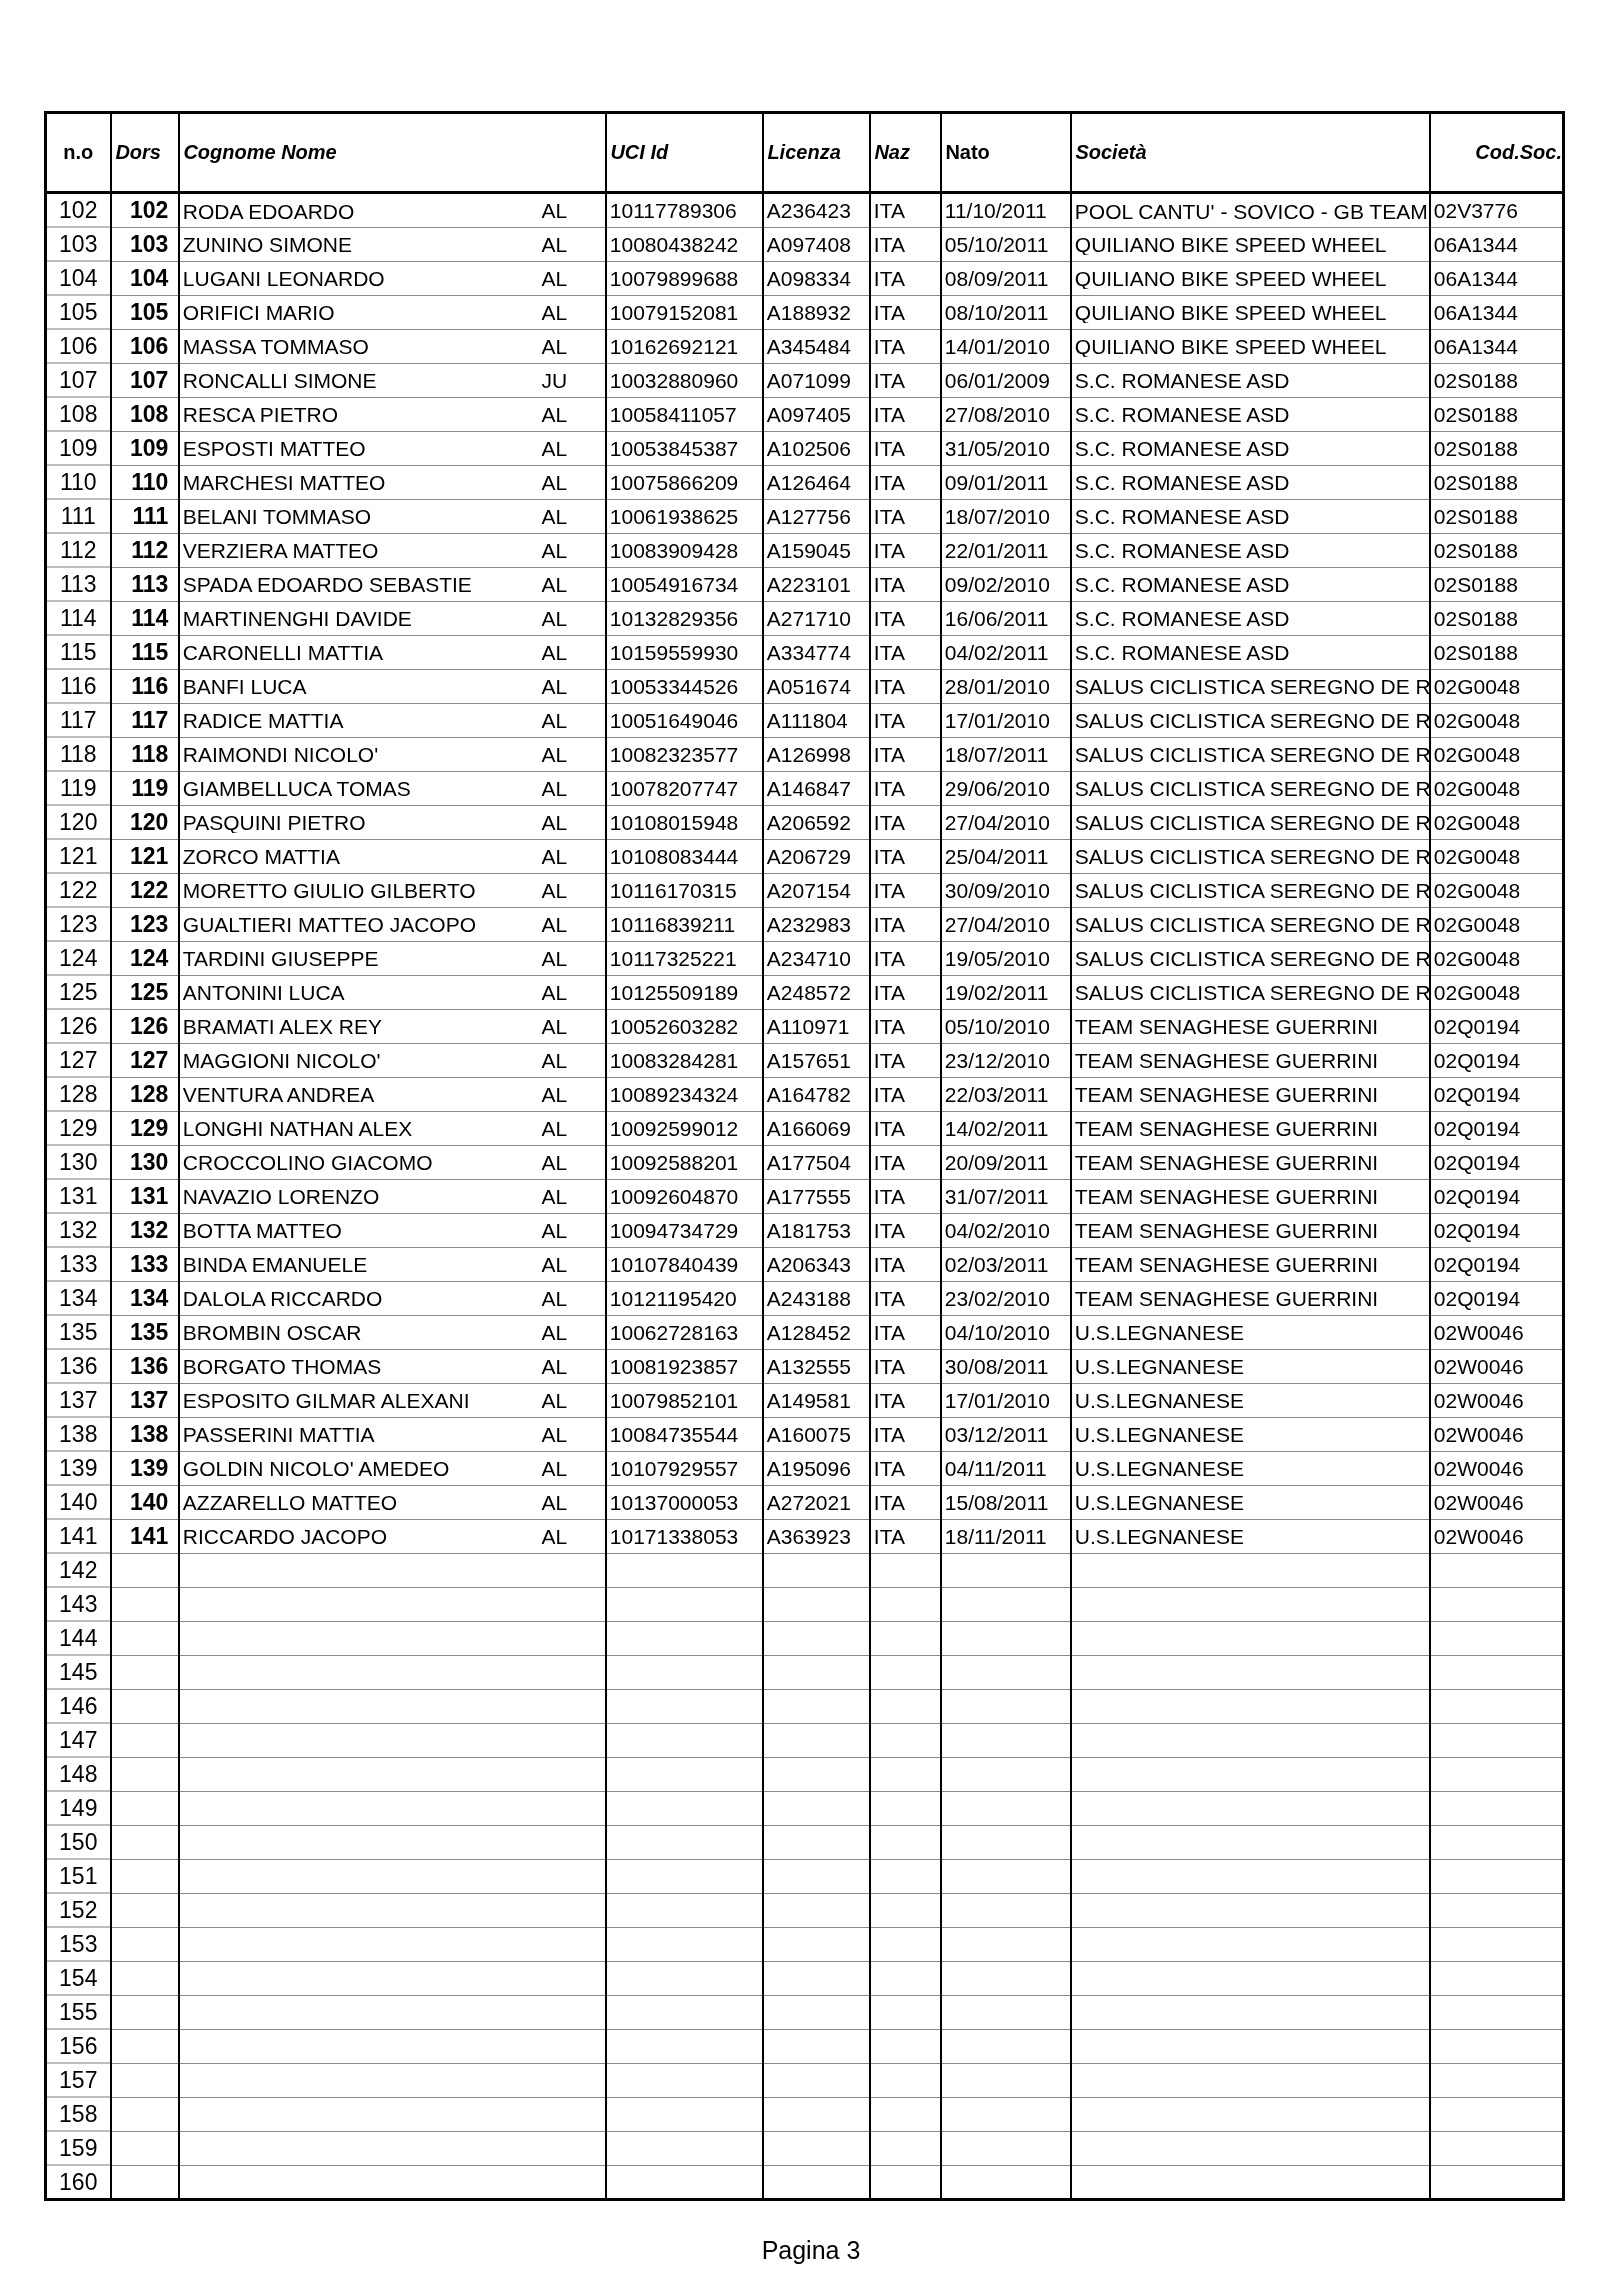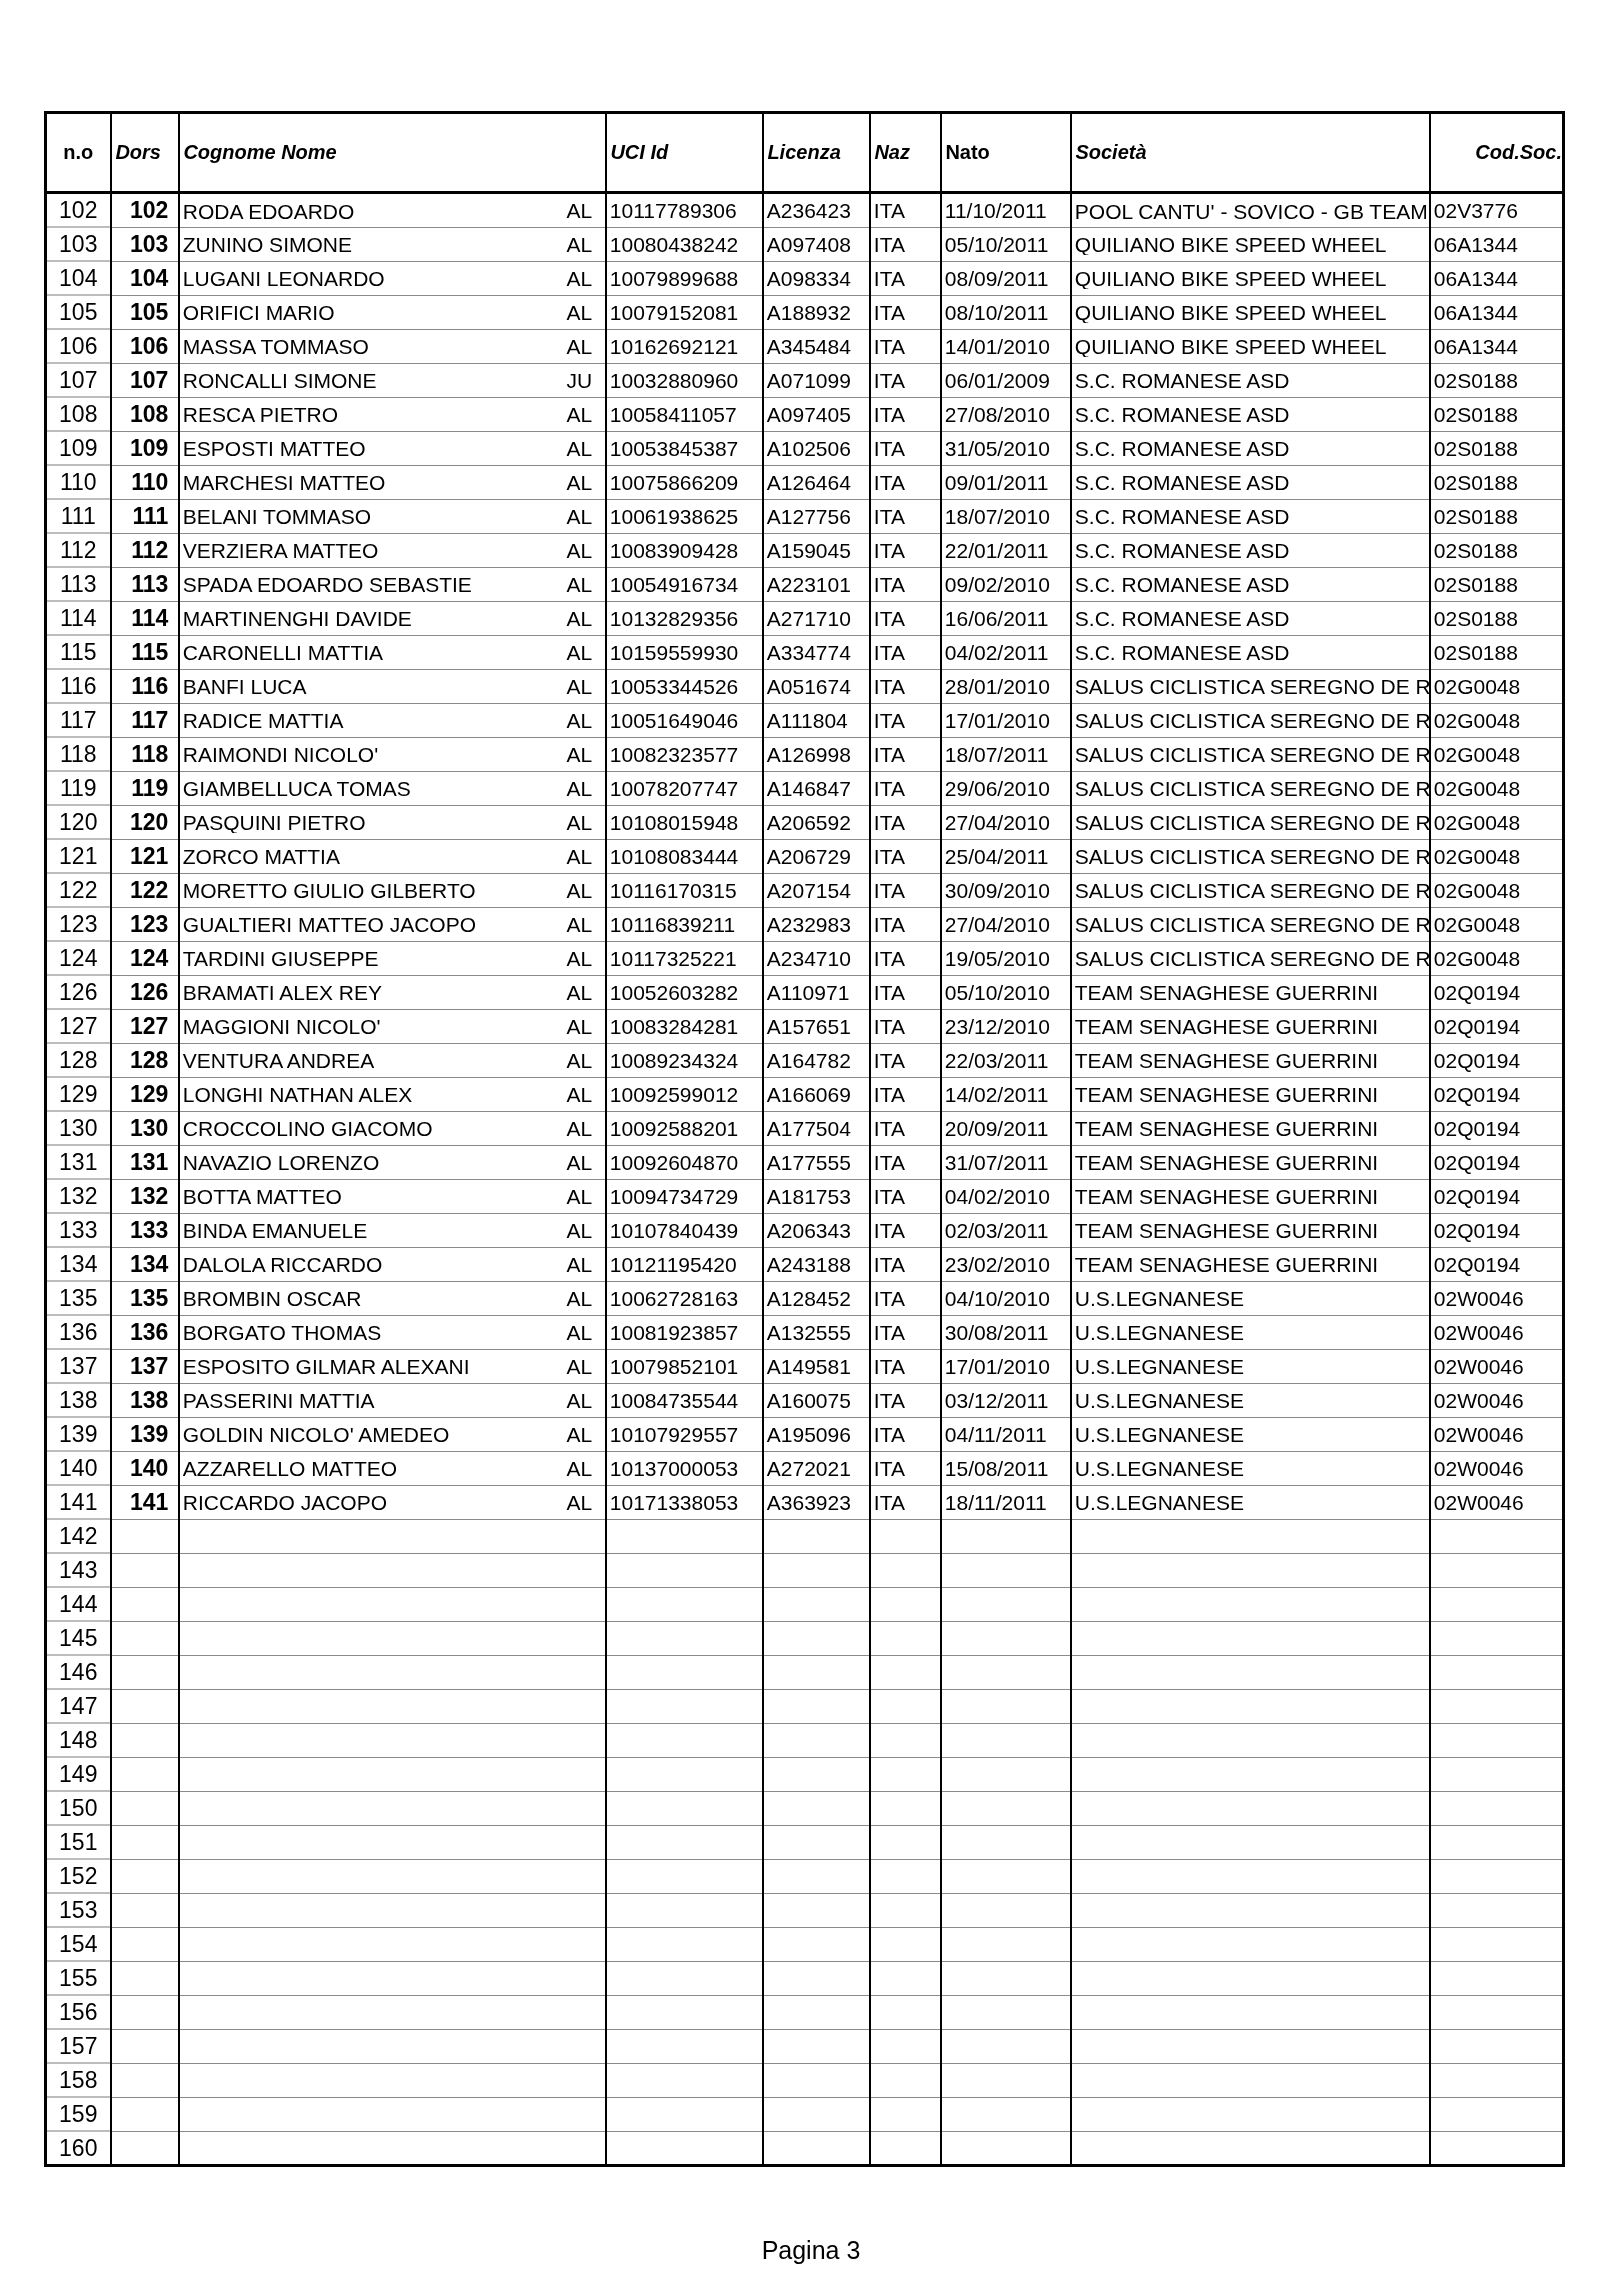--- a/index.html
+++ b/index.html
@@ -21,21 +21,21 @@
   #sheet tbody td {
     height:32px; font-size:21px; vertical-align:middle;
     border-top:1.3px solid #8a8a8a; border-left:2.6px solid #000;
     padding-left:3.3px; line-height:1;
   }
   #sheet tbody td.c-no { text-align:center; padding-left:0; border-left:none; font-size:23px; }
   #sheet tbody td.c-dors { text-align:right; padding-right:9.2px; padding-left:0; font-weight:bold; font-size:23px; }
   #sheet tbody tr td.c-no { border-top:2.6px solid #bdbdbd; }
   #sheet tbody td.c-name { position:relative; }
   .name-txt { display:inline-block; width:298px; overflow:hidden; white-space:nowrap; vertical-align:middle; }
-  .cat-txt { position:absolute; left:387px; top:50%; transform:translateY(-50%); }
+  .cat-txt { position:absolute; left:362px; top:50%; transform:translateY(-50%); }
   .soc-txt { display:inline-block; width:357px; overflow:hidden; white-space:nowrap; vertical-align:middle; }
   col.w-no { width:65px; } col.w-dors { width:68px; } col.w-name { width:427px; }
   col.w-uci { width:157px; } col.w-lic { width:107px; } col.w-naz { width:71px; }
   col.w-nato { width:130px; } col.w-soc { width:359px; } col.w-cod { width:134px; }
   #footer { position:absolute; left:0; width:1622px; top:2236px; text-align:center; font-size:25px; }
 </style>
 </head>
 <body>
 
 <table id="sheet">
@@ -402,20 +402,34 @@
       <span class="cat-txt">AL</span>
     </td>
     <td>10117325221</td>
     <td>A234710</td>
     <td>ITA</td>
     <td>19/05/2010</td>
     <td><span class="soc-txt">SALUS CICLISTICA SEREGNO DE R</span></td>
     <td>02G0048</td>
   </tr>
 
+  <tr>
+    <td class="c-no">125</td>
+    <td class="c-dors">125</td>
+    <td class="c-name">
+      <span class="name-txt">ANTONINI LUCA</span>
+      <span class="cat-txt">AL</span>
+    </td>
+    <td>10125509189</td>
+    <td>A248572</td>
+    <td>ITA</td>
+    <td>19/02/2011</td>
+    <td><span class="soc-txt">SALUS CICLISTICA SEREGNO DE R</span></td>
+    <td>02G0048</td>
+  </tr>
 
   <tr>
     <td class="c-no">126</td>
     <td class="c-dors">126</td>
     <td class="c-name">
       <span class="name-txt">BRAMATI ALEX REY</span>
       <span class="cat-txt">AL</span>
     </td>
     <td>10052603282</td>
     <td>A110971</td>

